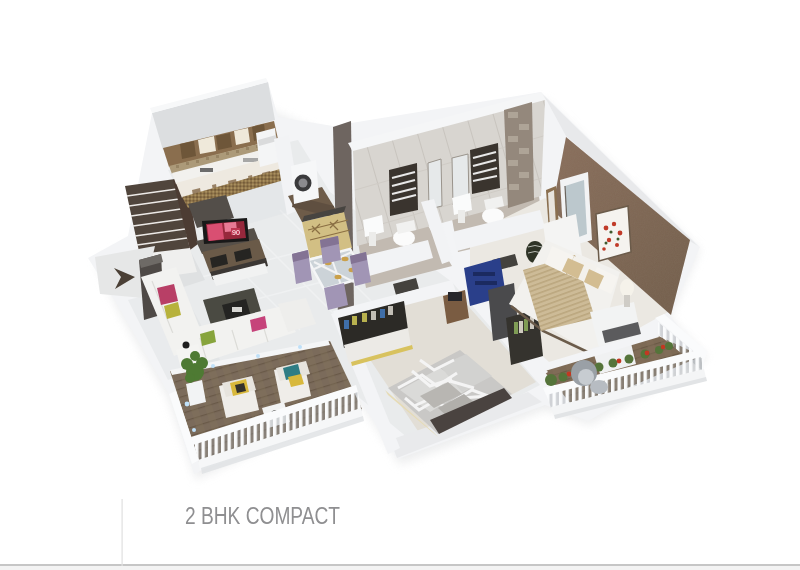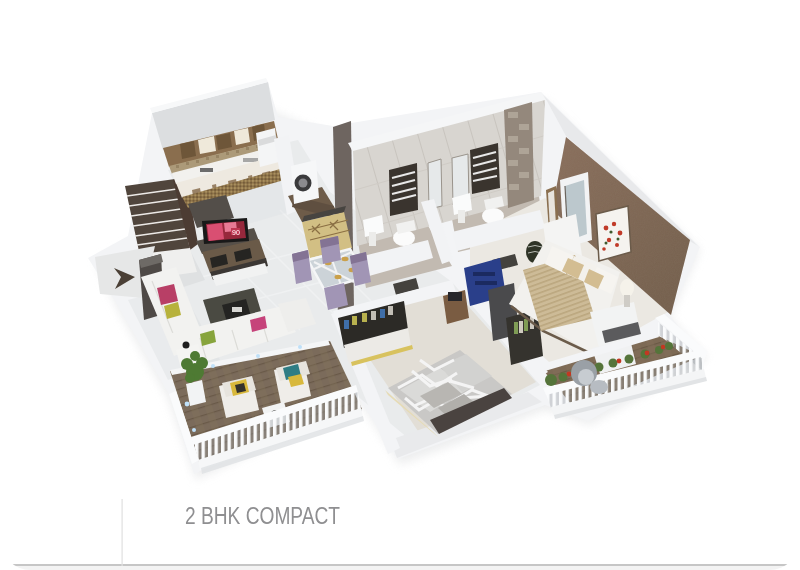--- a/index.html
+++ b/index.html
@@ -1,17 +1,17 @@
 <!DOCTYPE html>
 <html><head>
 <meta charset="utf-8">
 <style>
   html,body{margin:0;padding:0;background:#ffffff;}
   .page{position:relative;width:800px;height:570px;background:#ffffff;overflow:hidden;
-        font-family:"Liberation Sans", sans-serif;border-radius:31px;}
+        font-family:"Liberation Sans", sans-serif;}
 </style>
 </head>
 <body>
 <div class="page">
 <svg width="800" height="570" viewBox="0 0 800 570" xmlns="http://www.w3.org/2000/svg" style="filter:blur(0.35px)">
 <defs>
   <pattern id="wood1" width="14" height="8" patternUnits="userSpaceOnUse" patternTransform="rotate(-17)">
     <rect width="14" height="8" fill="#7d6a55"></rect>
     <rect width="14" height="1.2" y="0" fill="#6a5945"></rect>
     <rect width="7" height="8" x="0" fill="#846f58" opacity="0.45"></rect>

